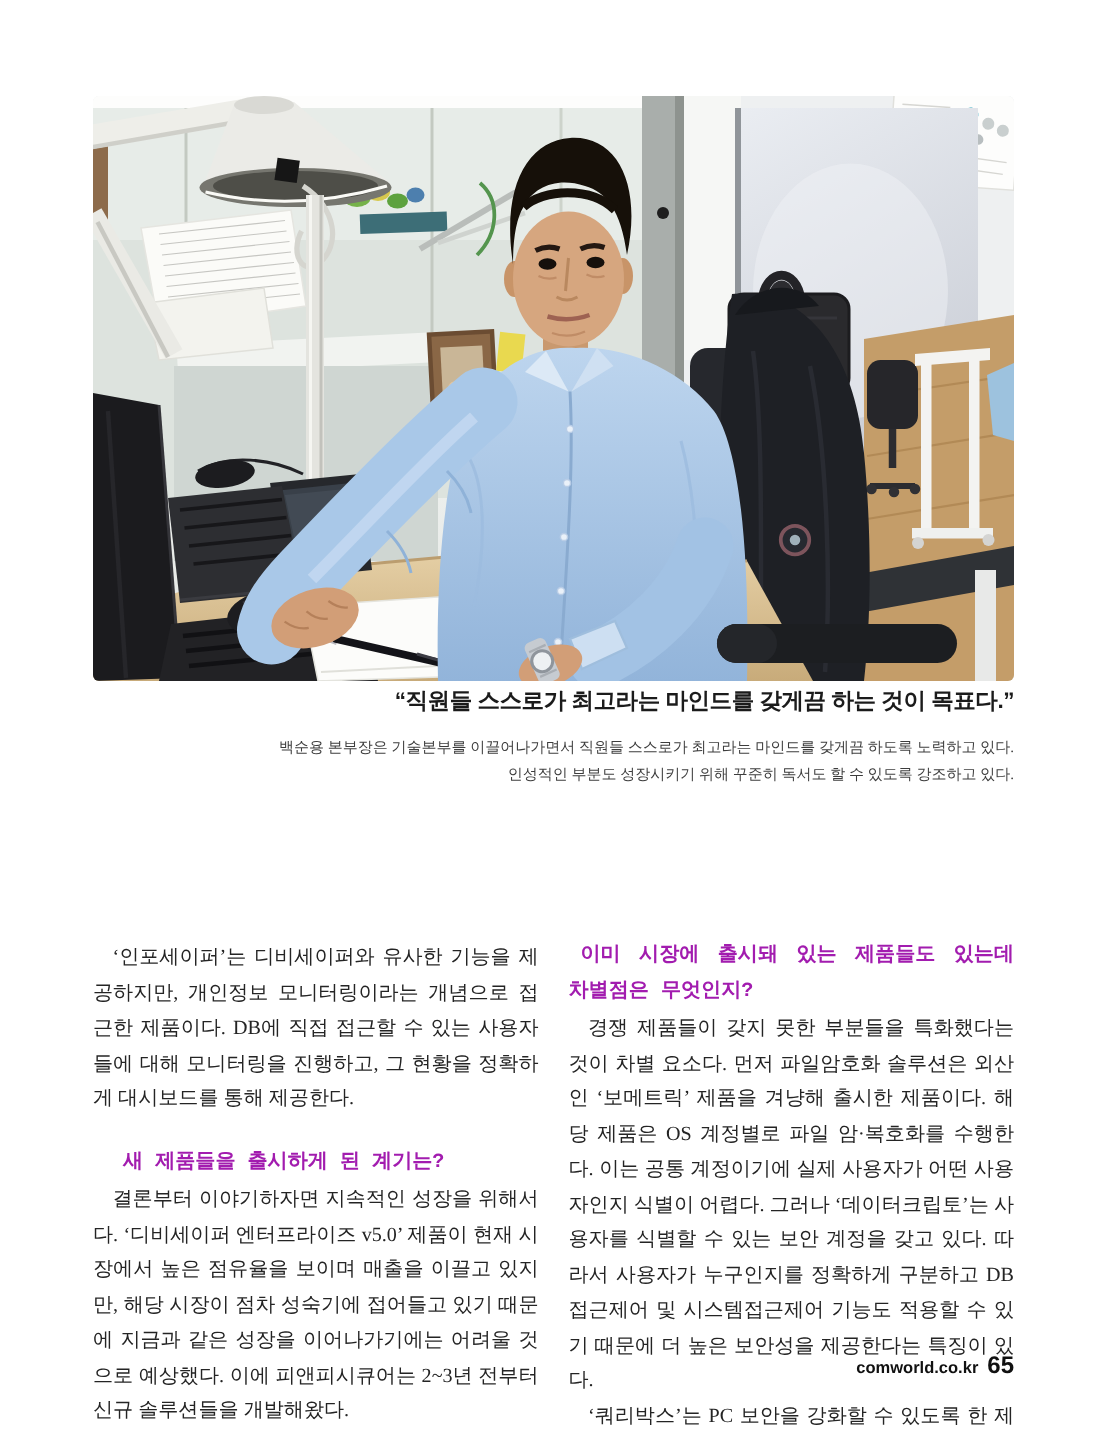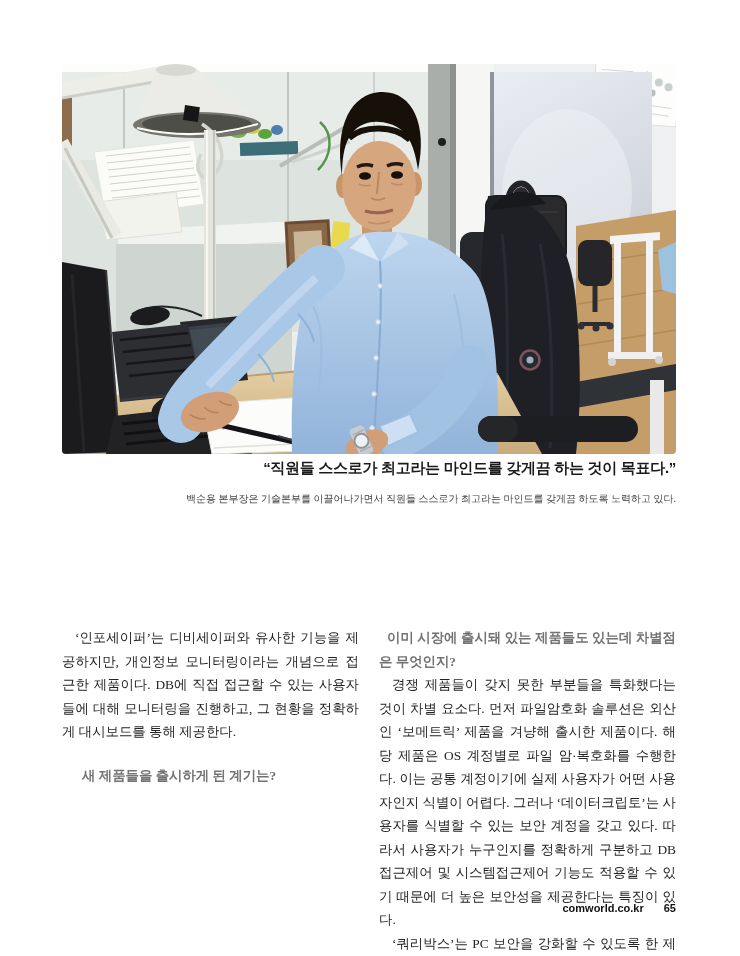--- a/index.html
+++ b/index.html
@@ -11,27 +11,27 @@
   .photo-wrap svg{display:block;width:100%;height:100%;}
   .pull-quote{position:absolute;left:62px;right:64px;top:458px;text-align:right;
               font-family:"Liberation Sans", sans-serif;font-weight:700;font-size:15px;
               line-height:20px;color:#1b1b1b;letter-spacing:-0.3px;}
   .byline{position:absolute;left:62px;right:64px;top:490px;text-align:right;
           font-size:10px;line-height:18px;color:#3d3d3d;}
   .columns{position:absolute;left:62px;right:64px;top:626px;display:flex;gap:20px;}
   .col{flex:1;font-size:13.4px;line-height:23.5px;color:#242424;text-align:justify;
        word-break:break-all;}
   .col p{margin:0;text-indent:13px;}
-  .col .q{margin:0;font-family:Liberation Serif, serif;font-weight:700;
-          color:#737373;text-indent:8px;}
+  .col .q{margin:0;font-family:Liberation Mono, monospace;font-weight:700;
+          color:#a21caf;text-indent:8px;}
   .col .q.spaced{margin-top:20px;margin-left:12px;}
   .page-footer{position:absolute;right:64px;top:902px;text-align:right;
                font-family:"Liberation Sans", sans-serif;font-weight:700;
                font-size:11px;color:#111;}
-  .page-footer .pnum{font-size:11px;margin-left:20px;}
+  .page-footer .pnum{font-size:16px;margin-left:6px;}
 </style>
 </head>
 <body>
 
 <div class="page">
 
   <div class="photo-wrap">
     <svg viewBox="0 0 614 390" preserveAspectRatio="none">
       <defs>
         <linearGradient id="gWall" x1="0" y1="0" x2="0" y2="1">
@@ -308,26 +308,28 @@
         <rect x="416" y="352" width="160" height="26" rx="13" fill="#1c1e21"></rect>
         <rect x="416" y="352" width="40" height="26" rx="13" fill="#24262a"></rect>
       </g>
     </svg>
   </div>
 
   <div class="pull-quote">“직원들 스스로가 최고라는 마인드를 갖게끔 하는 것이 목표다.”</div>
 
   <div class="byline">
     <div>백순용 본부장은 기술본부를 이끌어나가면서 직원들 스스로가 최고라는 마인드를 갖게끔 하도록 노력하고 있다.</div>
+    <div>인성적인 부분도 성장시키기 위해 꾸준히 독서도 할 수 있도록 강조하고 있다.</div>
   </div>
 
   <div class="columns">
     <div class="col">
       <p>‘인포세이퍼’는 디비세이퍼와 유사한 기능을 제공하지만, 개인정보 모니터링이라는 개념으로 접근한 제품이다. DB에 직접 접근할 수 있는 사용자들에 대해 모니터링을 진행하고, 그 현황을 정확하게 대시보드를 통해 제공한다.</p>
       <p class="q spaced">새 제품들을 출시하게 된 계기는?</p>
+      <p>결론부터 이야기하자면 지속적인 성장을 위해서다. ‘디비세이퍼 엔터프라이즈 v5.0’ 제품이 현재 시장에서 높은 점유율을 보이며 매출을 이끌고 있지만, 해당 시장이 점차 성숙기에 접어들고 있기 때문에 지금과 같은 성장을 이어나가기에는 어려울 것으로 예상했다. 이에 피앤피시큐어는 2~3년 전부터 신규 솔루션들을 개발해왔다.</p>
     </div>
     <div class="col">
       <p class="q">이미 시장에 출시돼 있는 제품들도 있는데 차별점은 무엇인지?</p>
       <p>경쟁 제품들이 갖지 못한 부분들을 특화했다는 것이 차별 요소다. 먼저 파일암호화 솔루션은 외산인 ‘보메트릭’ 제품을 겨냥해 출시한 제품이다. 해당 제품은 OS 계정별로 파일 암·복호화를 수행한다. 이는 공통 계정이기에 실제 사용자가 어떤 사용자인지 식별이 어렵다. 그러나 ‘데이터크립토’는 사용자를 식별할 수 있는 보안 계정을 갖고 있다. 따라서 사용자가 누구인지를 정확하게 구분하고 DB접근제어 및 시스템접근제어 기능도 적용할 수 있기 때문에 더 높은 보안성을 제공한다는 특징이 있다.</p>
       <p>‘쿼리박스’는 PC 보안을 강화할 수 있도록 한 제품으로, 그</p>
     </div>
   </div>
 
   <div class="page-footer">
     <span>comworld.co.kr</span><span class="pnum">65</span>

